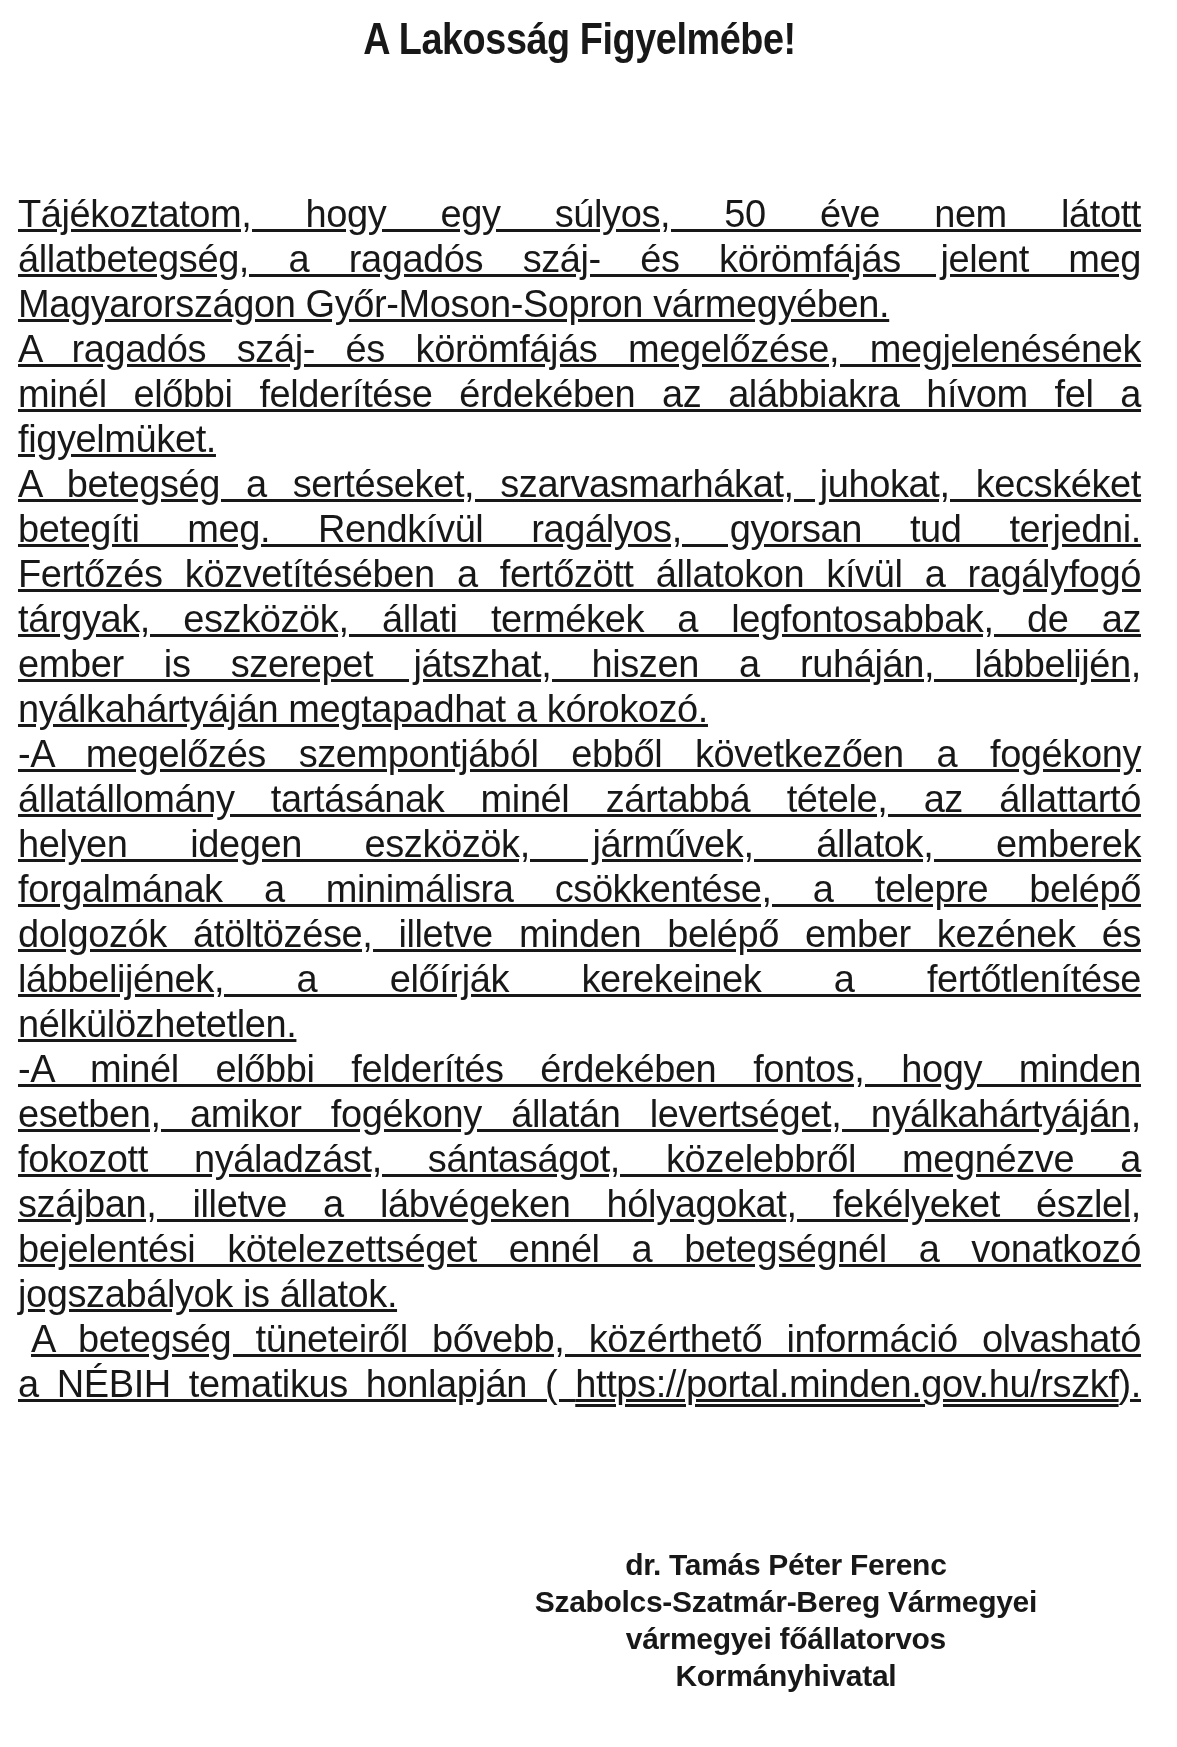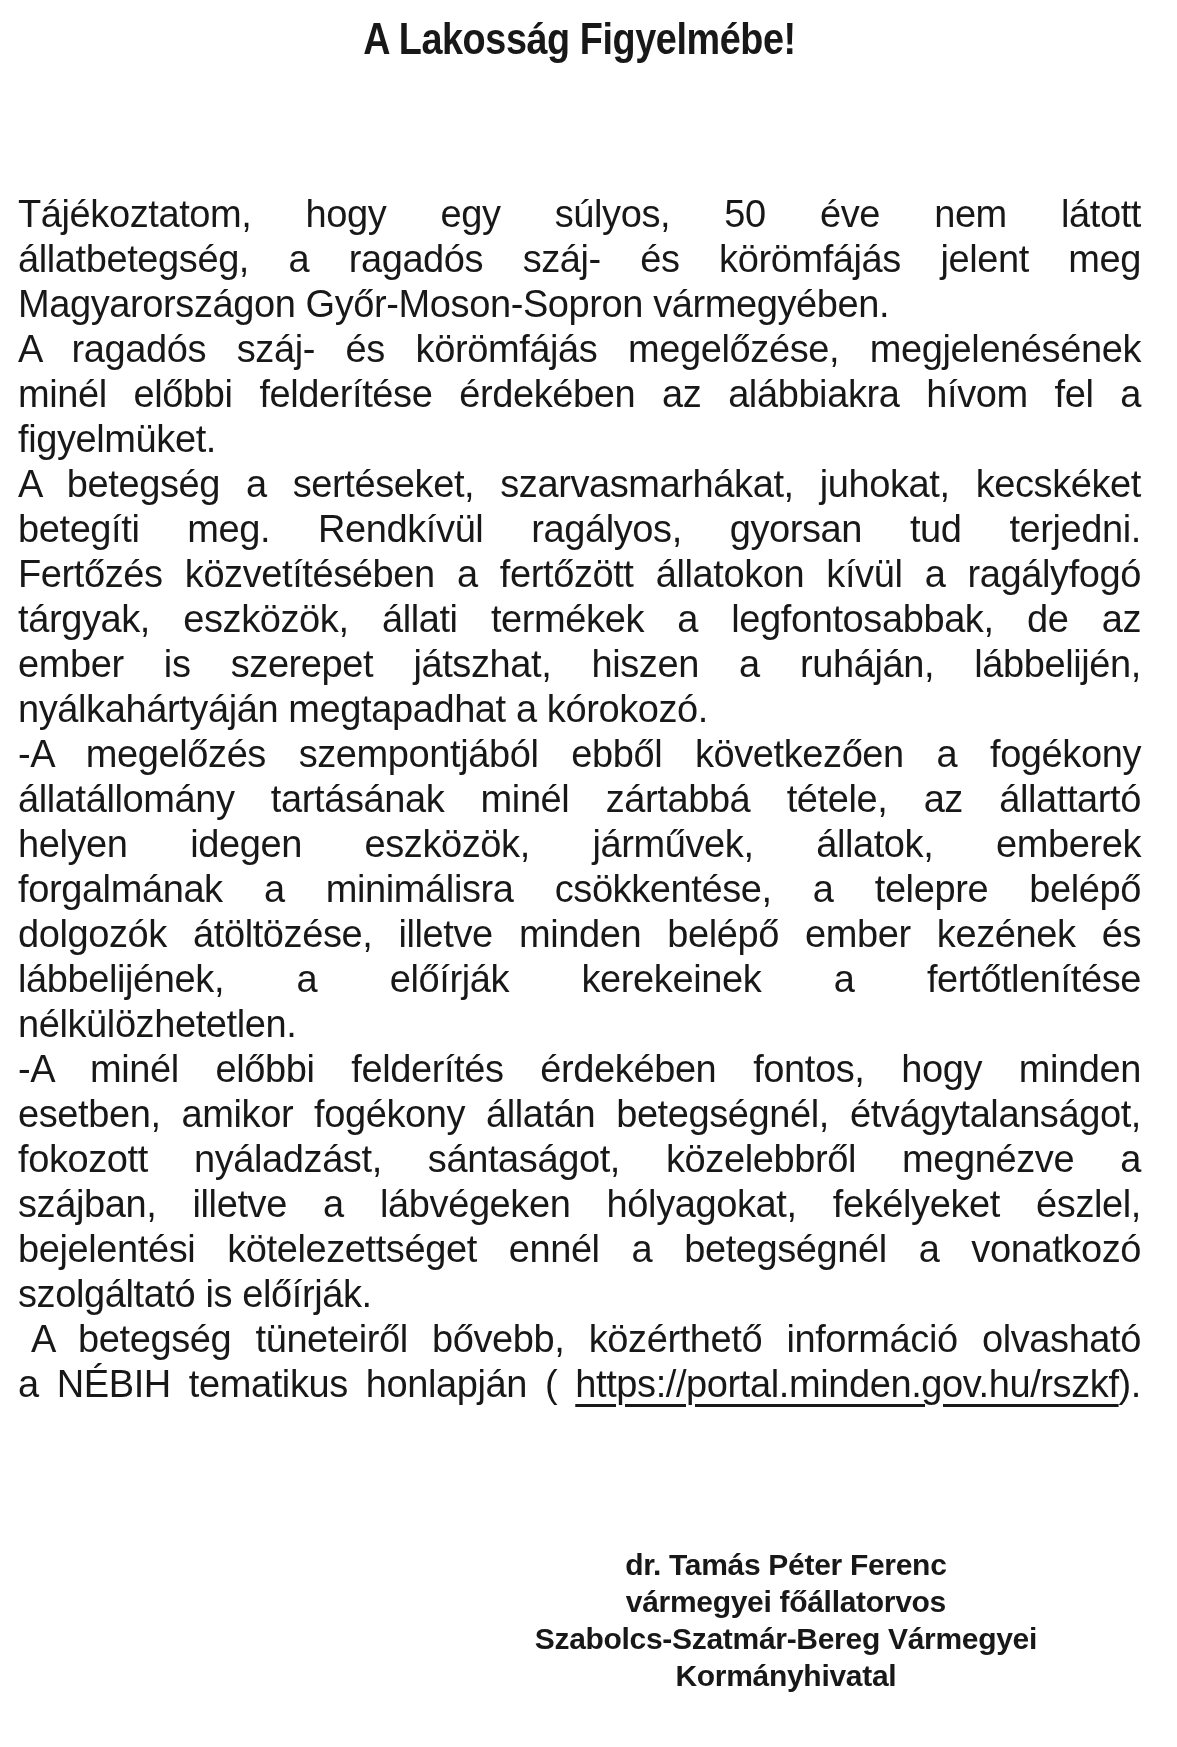--- a/index.html
+++ b/index.html
@@ -33,20 +33,21 @@
   .body-text {
     margin-top: 130px;
     font-size: 38px;
     line-height: 45px;
     letter-spacing: -0.4px;
   }
   .paragraph { margin: 0; }
   .line {
     text-align: justify;
     text-align-last: justify;
+    text-decoration: underline;
   }
   .line.last {
     text-align-last: left;
   }
   .line.indent {
     padding-left: 13px;
   }
   .url {
     color: inherit;
     text-decoration: underline;
@@ -94,34 +95,34 @@
           <div class="line">-A megelőzés szempontjából ebből következően a fogékony</div>
           <div class="line">állatállomány tartásának minél zártabbá tétele, az állattartó</div>
           <div class="line">helyen idegen eszközök, járművek, állatok, emberek</div>
           <div class="line">forgalmának a minimálisra csökkentése, a telepre belépő</div>
           <div class="line">dolgozók átöltözése, illetve minden belépő ember kezének és</div>
           <div class="line">lábbelijének, a előírják kerekeinek a fertőtlenítése</div>
           <div class="line last">nélkülözhetetlen.</div>
         </div>
         <div class="paragraph">
           <div class="line">-A minél előbbi felderítés érdekében fontos, hogy minden</div>
-          <div class="line">esetben, amikor fogékony állatán betegségnél, étvágytalanságot,</div>
+          <div class="line">esetben, amikor fogékony állatán levertséget, nyálkahártyáján,</div>
           <div class="line">fokozott nyáladzást, sántaságot, közelebbről megnézve a</div>
           <div class="line">szájban, illetve a lábvégeken hólyagokat, fekélyeket észlel,</div>
           <div class="line">bejelentési kötelezettséget ennél a betegségnél a vonatkozó</div>
-          <div class="line last">szolgáltató is előírják.</div>
+          <div class="line last">jogszabályok is állatok.</div>
         </div>
         <div class="paragraph">
           <div class="line indent">A betegség tüneteiről bővebb, közérthető információ olvasható</div>
         </div>
       </div>
 
     <div class="line"><span>a NÉBIH tematikus honlapján ( </span><a class="url" href="#">https://portal.minden.gov.hu/rszkf</a><span>).</span></div>
   </div>
 
   <div class="signature">
     <div>dr. Tamás Péter Ferenc</div>
+    <div>Szabolcs-Szatmár-Bereg Vármegyei</div>
     <div>vármegyei főállatorvos</div>
-    <div>Szabolcs-Szatmár-Bereg Vármegyei</div>
     <div>Kormányhivatal</div>
   </div>
 
 </div>
 
 </body></html>

